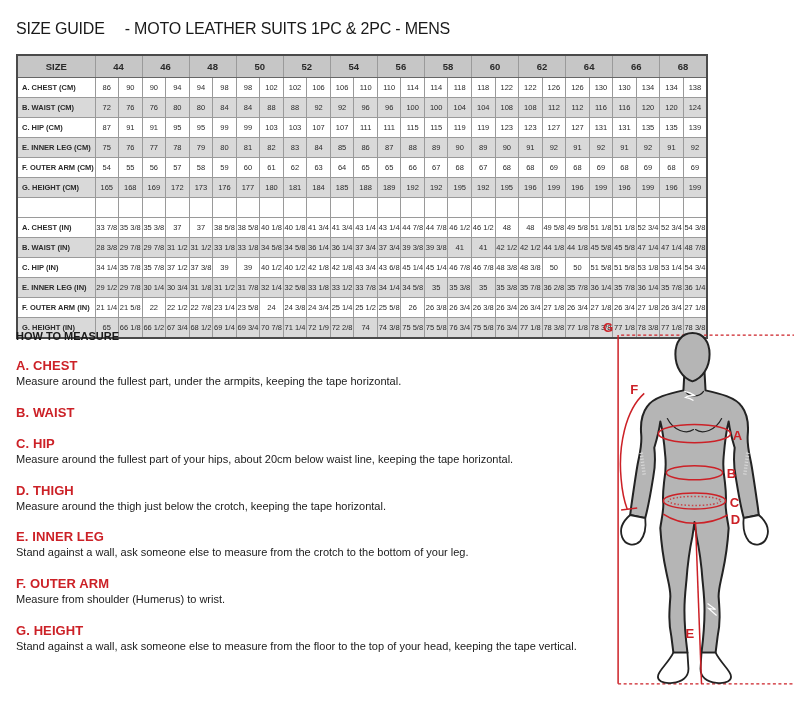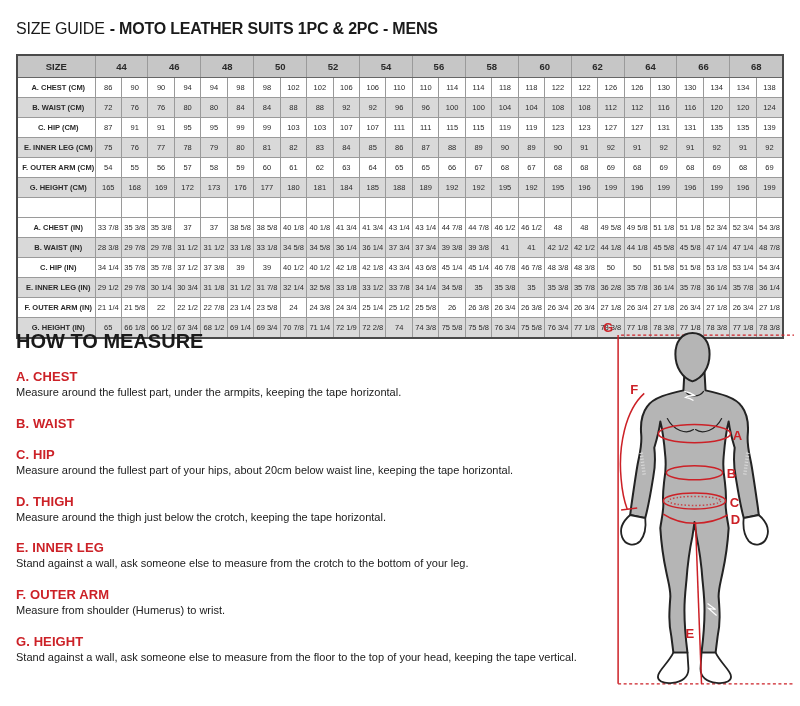--- a/index.html
+++ b/index.html
@@ -9,35 +9,35 @@
     --border:#9a9a9a;
     --outer:#4a4a4a;
     --ink:#1a1a1a;
   }
   html,body{margin:0;padding:0;background:#fff;}
   .page{position:relative;width:800px;height:706px;background:#fff;overflow:hidden;
         font-family:"Liberation Sans",sans-serif;color:var(--ink);}
   
   .title{position:absolute;left:16px;top:20px;margin:0;font-size:16px;font-weight:400;
          color:var(--ink);letter-spacing:-0.2px;white-space:nowrap;}
-  .title .bold{font-weight:700;margin-left:5px;}
+  .title .bold{font-weight:400;margin-left:20px;}
   
-  .size-table{position:absolute;left:16px;top:54px;width:768px;border-collapse:collapse;
+  .size-table{position:absolute;left:16px;top:54px;width:692px;border-collapse:collapse;
               table-layout:fixed;border:2px solid var(--outer);}
   .size-table th,.size-table td{border:1px solid var(--border);padding:0;color:#2a2a2a;
               white-space:nowrap;overflow:hidden;text-align:center;}
   .size-table thead th{background:var(--hdr-bg);font-size:9.5px;font-weight:700;height:21px;
               border-bottom:1px solid #666;}
   .size-table tbody td{font-size:7.5px;height:19px;background:#fff;}
-  .size-table tbody td.rowlabel{text-align:center;padding-left:4px;font-weight:700;}
+  .size-table tbody td.rowlabel{text-align:left;padding-left:4px;font-weight:700;}
   .size-table tbody tr.zebra td{background:var(--zebra);}
   .size-table tbody tr.sep td{background:#fff;}
   
   .measure{position:absolute;left:16px;top:330px;width:580px;}
-  .measure h2{margin:0 0 16px 0;font-size:20px;font-weight:700;color:var(--ink);}
+  .measure h2{margin:0 0 16px 0;font-size:11px;font-weight:700;color:var(--ink);}
   .m-item{margin-bottom:16px;}
   .m-item h3{margin:0 0 2px 0;font-size:13px;font-weight:700;color:var(--accent);letter-spacing:0.1px;}
   .m-item p{margin:0;font-size:11px;line-height:1.25;color:#202020;}
   
   .figure{position:absolute;left:597px;top:320px;width:201px;height:386px;}
   .figure .red{stroke:var(--accent);fill:none;stroke-width:1.5;}
   .figure .dash{stroke-dasharray:3,2.5;stroke-width:1.2;}
   .figure .lbl{font-family:"Liberation Sans",sans-serif;font-size:13px;font-weight:700;
                fill:var(--accent);}
 </style>

